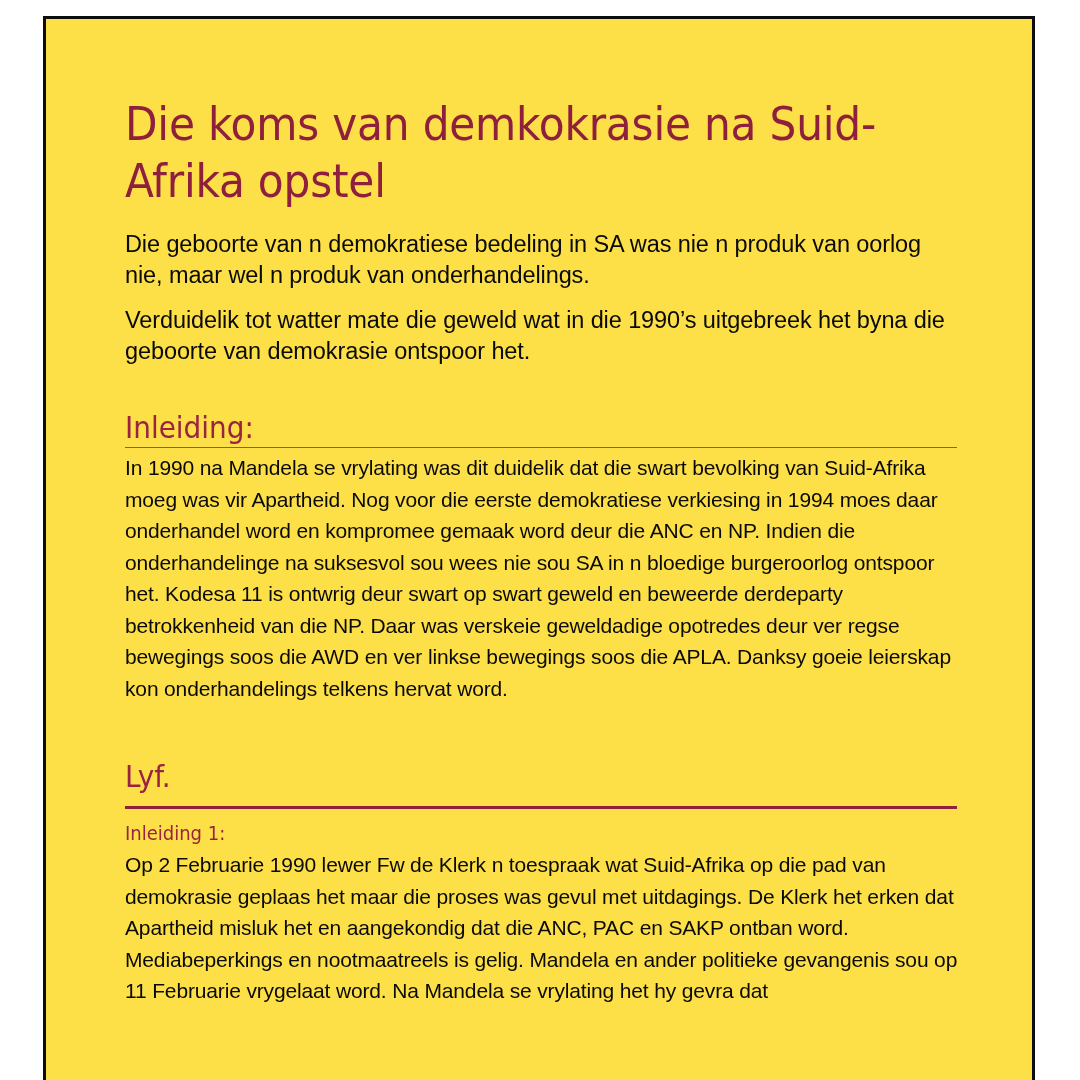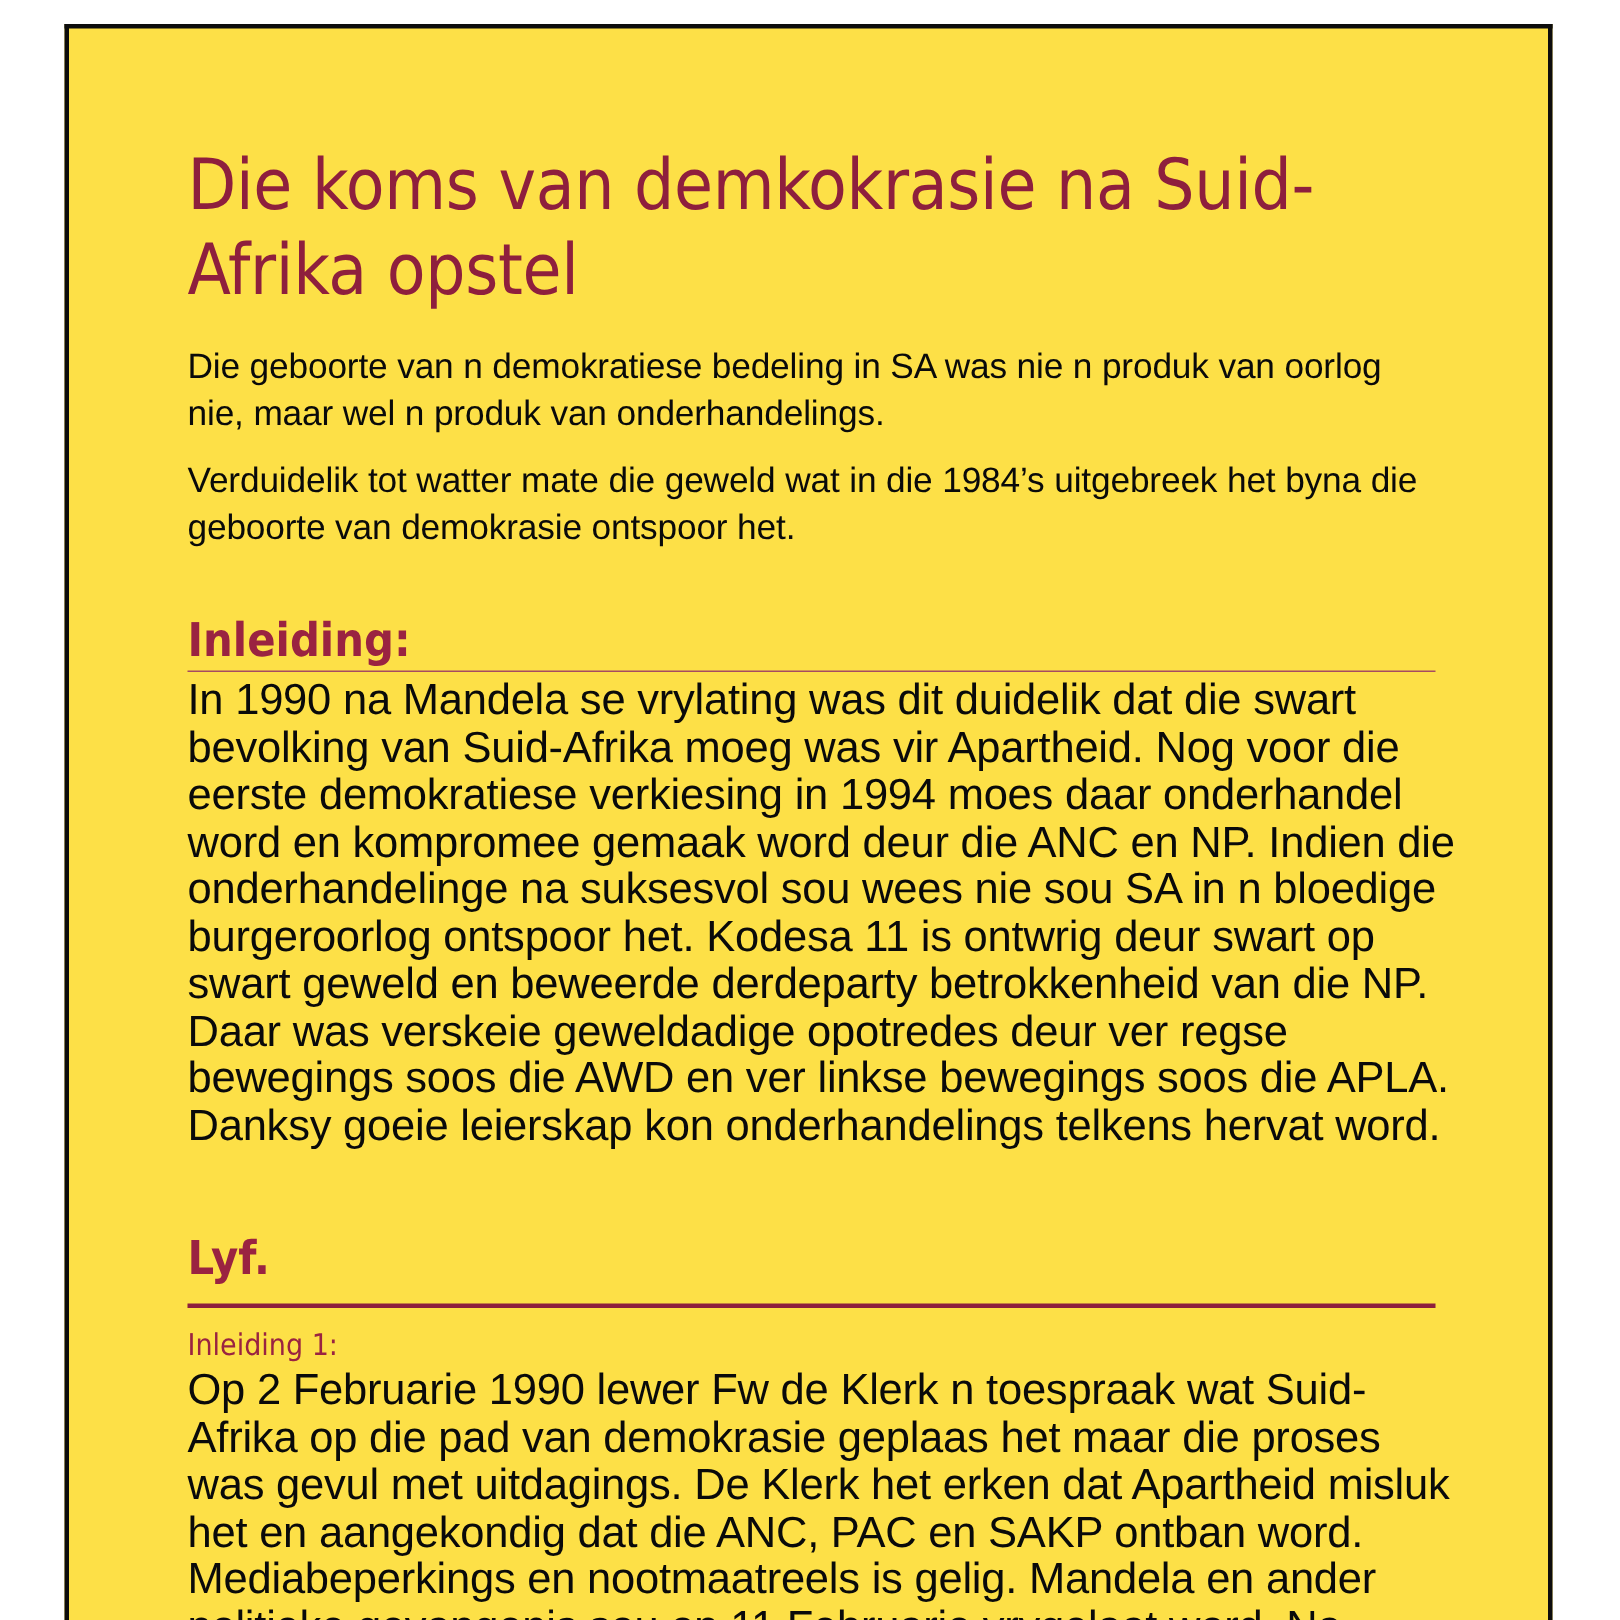--- a/index.html
+++ b/index.html
@@ -64,21 +64,21 @@
     color: #0a0a0a;
     letter-spacing: -0.1px;
     width: 820px;
   }
   .lead-para:last-child { margin-bottom: 0; }
 
   
   .section-head {
     margin: 0;
     font-family: "DejaVu Sans Condensed", "Liberation Sans Narrow", "Liberation Sans", sans-serif;
-    font-weight: 700;
+    font-weight: 400;
     color: #9A2341;
     font-size: 31px;
     line-height: 36px;
     width: 832px;
     box-sizing: border-box;
   }
   .section-head.thin-rule {
     border-bottom: 1.5px solid #A64B62;
     padding-bottom: 2px;
   }
@@ -86,21 +86,21 @@
     border-bottom: 3.5px solid #8E1F3D;
     padding-bottom: 12px;
   }
 
   .section-head-gap-top { margin-top: 42px; }
   .section-head-gap-top-lg { margin-top: 54px; }
 
   
   .body-para {
     margin: 4px 0 0 0;
-    font-size: 29px;
+    font-size: 21px;
     line-height: 31.5px;
     color: #0a0a0a;
     letter-spacing: -0.15px;
     width: 848px;
   }
 
   
   .sub-head {
     margin: 12px 0 0 0;
     font-family: "DejaVu Sans Condensed", "Liberation Sans Narrow", "Liberation Sans", sans-serif;
@@ -114,21 +114,21 @@
 <body>
 
 <div class="page-frame">
 
   <div class="doc-body">
 
     <h1 class="doc-title">Die koms van demkokrasie na Suid-Afrika opstel</h1>
 
     <div class="lead-block">
       <p class="lead-para">Die geboorte van n demokratiese bedeling in SA was nie n produk van oorlog nie, maar wel n produk van onderhandelings.</p>
-      <p class="lead-para">Verduidelik tot watter mate die geweld wat in die 1984’s uitgebreek het byna die geboorte van demokrasie ontspoor het.</p>
+      <p class="lead-para">Verduidelik tot watter mate die geweld wat in die 1990’s uitgebreek het byna die geboorte van demokrasie ontspoor het.</p>
     </div>
 
     <h2 class="section-head thin-rule section-head-gap-top">Inleiding:</h2>
 
     <p class="body-para">In 1990 na Mandela se vrylating was dit duidelik dat die swart bevolking van Suid-Afrika moeg was vir Apartheid. Nog voor die eerste demokratiese verkiesing in 1994 moes daar onderhandel word en kompromee gemaak word deur die ANC en NP. Indien die onderhandelinge na suksesvol sou wees nie sou SA in n bloedige burgeroorlog ontspoor het. Kodesa 11 is ontwrig deur swart op swart geweld en beweerde derdeparty betrokkenheid van die NP. Daar was verskeie geweldadige opotredes deur ver regse bewegings soos die AWD en ver linkse bewegings soos die APLA. Danksy goeie leierskap kon onderhandelings telkens hervat word.</p>
 
     <h2 class="section-head thick-rule section-head-gap-top-lg">Lyf.</h2>
 
     <p class="sub-head">Inleiding 1:</p>
 

